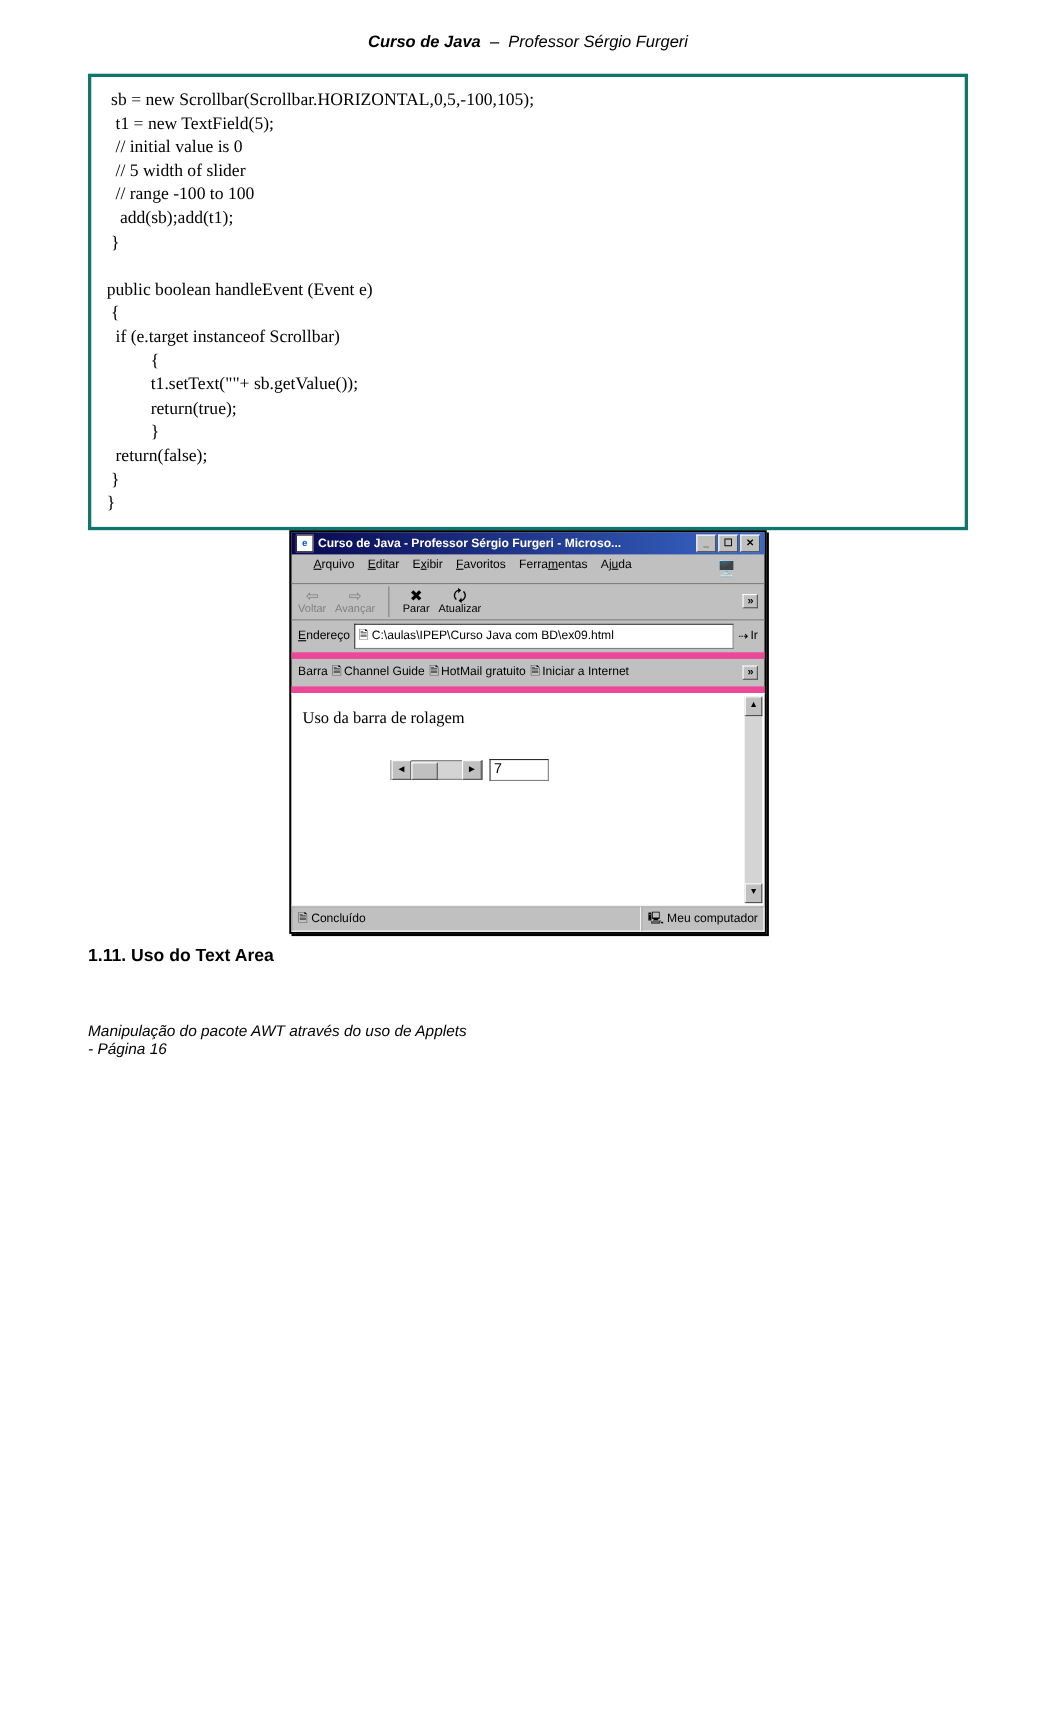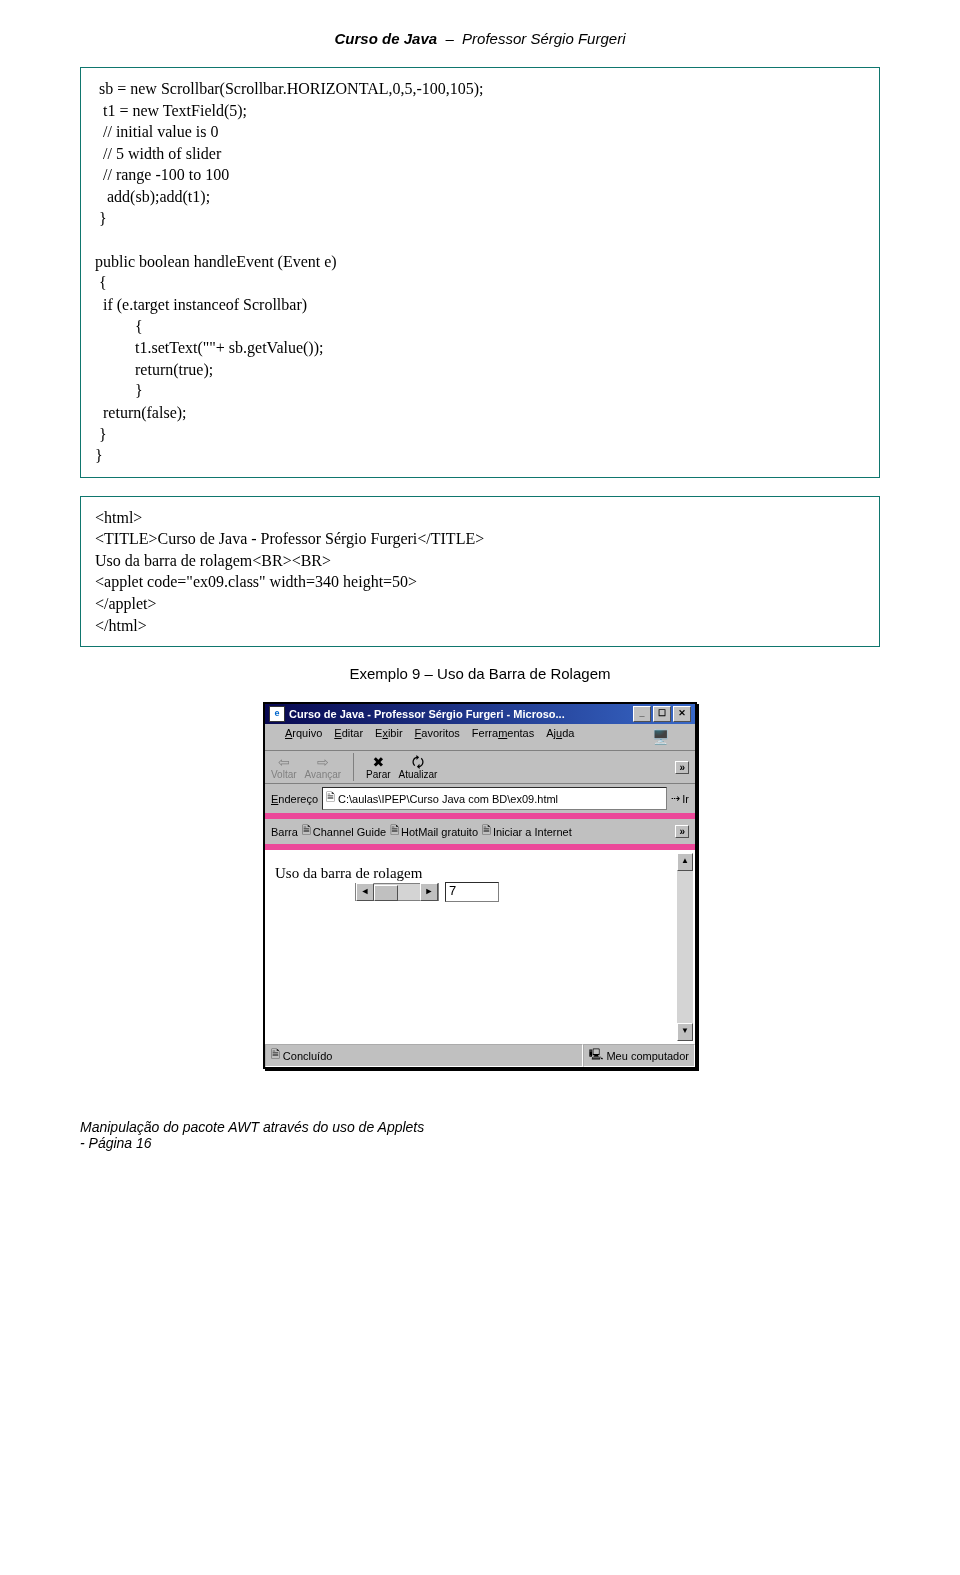--- a/index.html
+++ b/index.html
@@ -16,23 +16,22 @@
   .header {
     text-align: center;
     font-style: italic;
     font-family: Verdana, sans-serif;
     font-size: 15px;
     margin-bottom: 20px;
     white-space: pre;
   }
   .header-bold { font-weight: bold; font-style: italic; }
   .code-box {
-    border: 1px solid #0f766e;
+    border: 3px solid #0f766e;
     padding: 10px 14px;
-    margin-bottom: 18px;
     font-family: "Times New Roman", serif;
     font-size: 16px;
     line-height: 1.35;
     white-space: pre-wrap;
   }
   .caption {
     text-align: center;
     font-family: Verdana, sans-serif;
     font-size: 15px;
     margin: 10px 0 20px;
@@ -105,21 +104,21 @@
   }
   .ir-btn { display:flex; align-items:center; gap:2px; font-size:11px; }
   .link-item { display:flex; align-items:center; gap:2px; font-size:11px; }
   .content-area {
     background:#fff; border-top:1px solid #fff;
     padding: 14px 6px 8px 10px;
     display:flex; flex-direction:column;
     position: relative;
     height: 170px;
   }
-  .content-text { font-family:"Times New Roman",serif; font-size:15px; }
+  .content-text { font-family:"Times New Roman",serif; font-size:15px; margin-bottom: 28px; }
   .scrollbar-widget { display:flex; align-items:center; gap:6px; margin-left: 80px; }
   .scroll-track {
     display:flex; align-items:center; border:1px solid #808080;
     background:#d4d4d4; height:16px;
   }
   .scroll-btn {
     width:16px; height:16px; background:#c0c0c0; border:1px solid #fff;
     border-right-color:#505050; border-bottom-color:#505050;
     text-align:center; font-size:9px; line-height:14px;
   }
@@ -178,28 +177,21 @@
  {
   if (e.target instanceof Scrollbar)
           {
           t1.setText(""+ sb.getValue());
           return(true);
           }
   return(false);
  }
 }</div>
 
-  <div class="code-box">&lt;html&gt;
-&lt;TITLE&gt;Curso de Java - Professor Sérgio Furgeri&lt;/TITLE&gt;
-Uso da barra de rolagem&lt;BR&gt;&lt;BR&gt;
-&lt;applet code="ex09.class" width=340 height=50&gt;
-&lt;/applet&gt;
-&lt;/html&gt;</div>
-
-  <div class="caption">Exemplo 9 – Uso da Barra de Rolagem</div>
+
 
   <div class="browser-wrap">
     <div class="browser">
 
       <div class="titlebar">
         <div class="ie-icon">e</div>
         <div class="titlebar-text">Curso de Java - Professor Sérgio Furgeri - Microso...</div>
         <div class="win-buttons">
           <div class="win-btn">_</div>
           <div class="win-btn">☐</div>
@@ -293,19 +285,20 @@
         </div>
         <div class="status-pane">
           <span>🖳</span>
           <span>Meu computador</span>
         </div>
       </div>
     </div>
   </div>
 
 
+  <div class="section-title">1.11. Uso do Text Area</div>
 
   <div class="footer">
     <span>Manipulação do pacote AWT através do uso de Applets</span>
     <span>- Página 16</span>
   </div>
 
 </div>
 
 </body></html>

